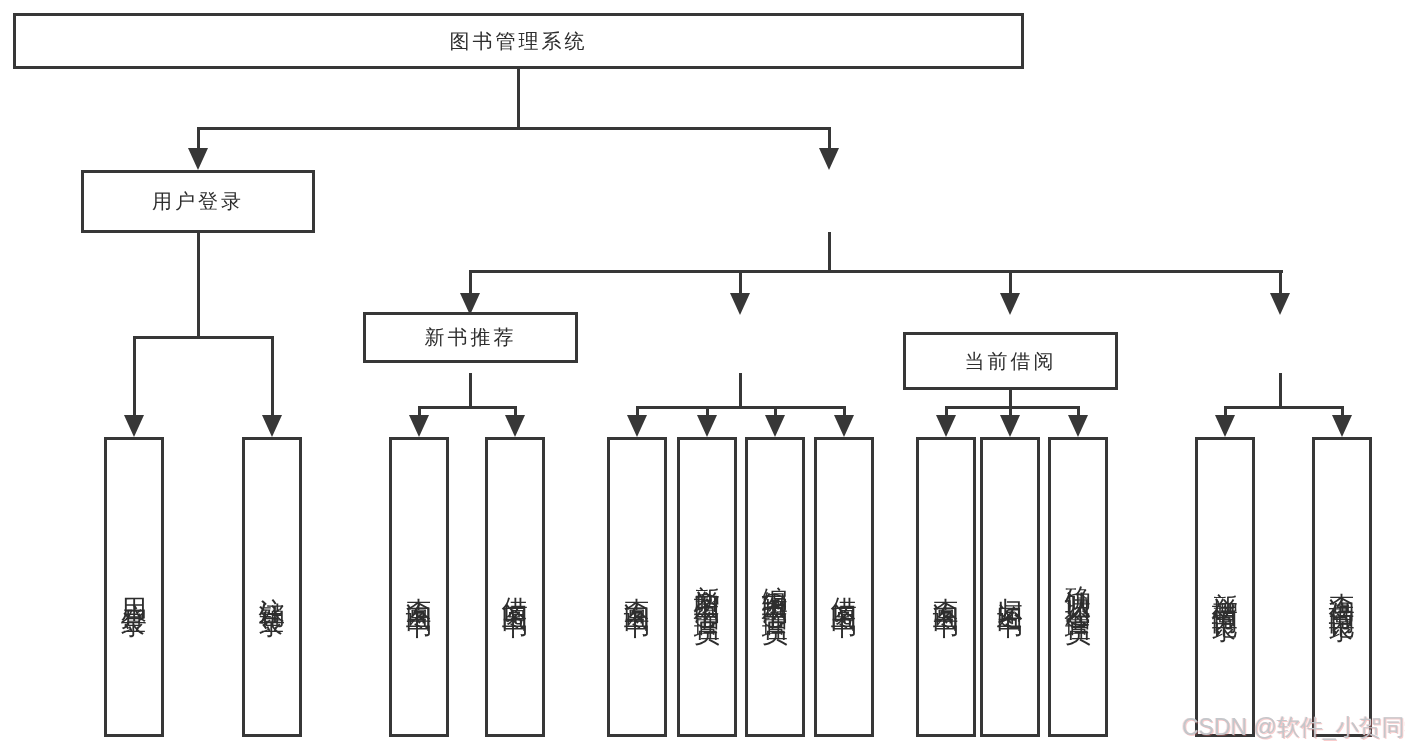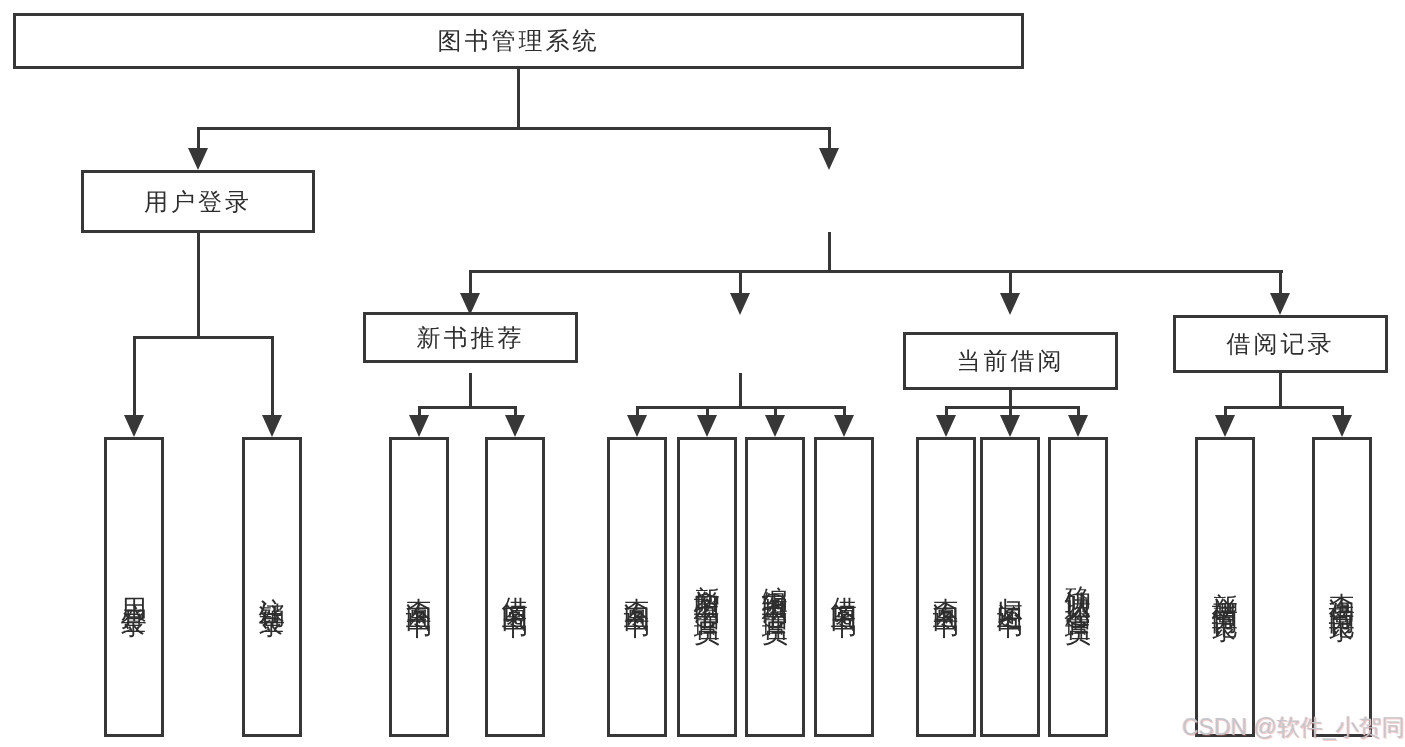--- a/index.html
+++ b/index.html
@@ -36,21 +36,21 @@
     position: absolute;
     box-sizing: border-box;
     border: 3px solid #373737;
     background: #ffffff;
     color: #2e2e2e;
     display: flex;
     align-items: center;
     justify-content: center;
     text-align: center;
   }
-  .hnode { font-size: 24px; letter-spacing: 3px; }
+  .hnode { font-size: 20px; letter-spacing: 3px; }
   .leaf {
     top: 437px;
     width: 60px;
     height: 300px;
     writing-mode: vertical-rl;
     text-orientation: mixed;
     font-size: 26px;
     letter-spacing: 5px;
     line-height: 1.1;
   }
@@ -166,21 +166,20 @@
       <i class="stem"></i>
       <i class="head"></i>
     </div>
 
   <div class="node hnode" style="left:13px;top:13px;width:1011px;height:56px">图书管理系统</div>
 
   <div class="node hnode" style="left:81px;top:170px;width:234px;height:63px">用户登录</div>
 
   <div class="node hnode" style="left:363px;top:312px;width:215px;height:51px">新书推荐</div>
   <div class="node hnode" style="left:903px;top:332px;width:215px;height:58px">当前借阅</div>
-  <div class="node hnode" style="left:1173px;top:315px;width:215px;height:58px">借阅记录</div>
 
   <div class="node leaf" style="left:104px">用户登录</div>
   <div class="node leaf" style="left:242px">注销登录</div>
   <div class="node leaf" style="left:389px">查询图书</div>
   <div class="node leaf" style="left:485px">借阅图书</div>
   <div class="node leaf" style="left:607px">查询图书</div>
   <div class="node leaf" style="left:677px">新增图书（管理员）</div>
   <div class="node leaf" style="left:745px">编辑图书（管理员）</div>
   <div class="node leaf" style="left:814px">借阅图书</div>
   <div class="node leaf" style="left:916px">查询图书</div>

